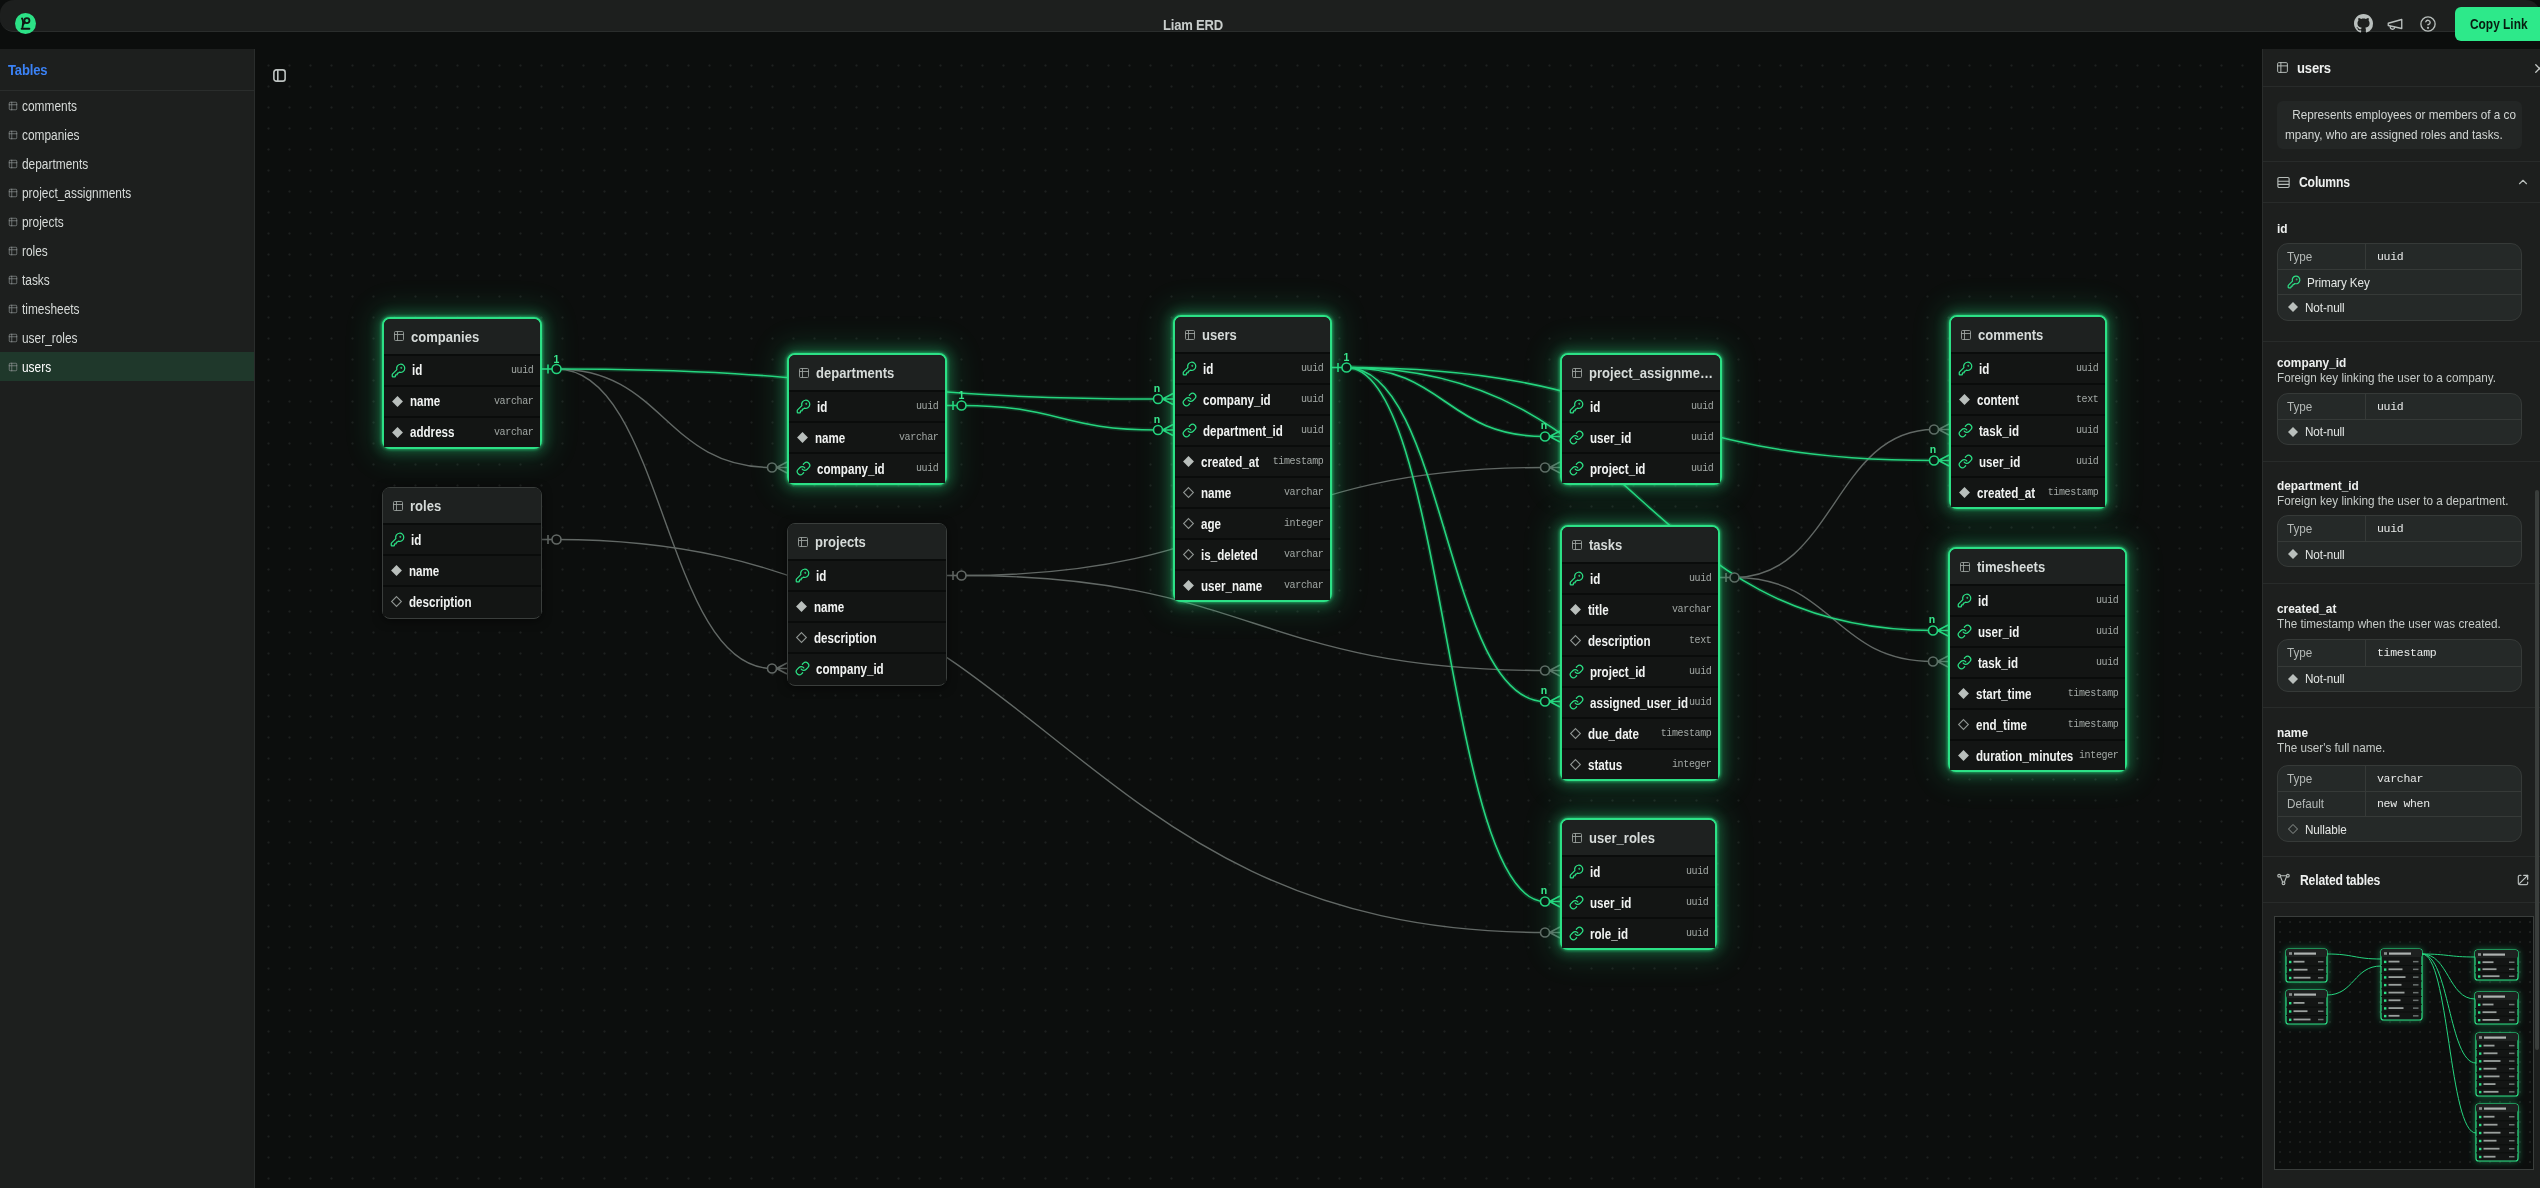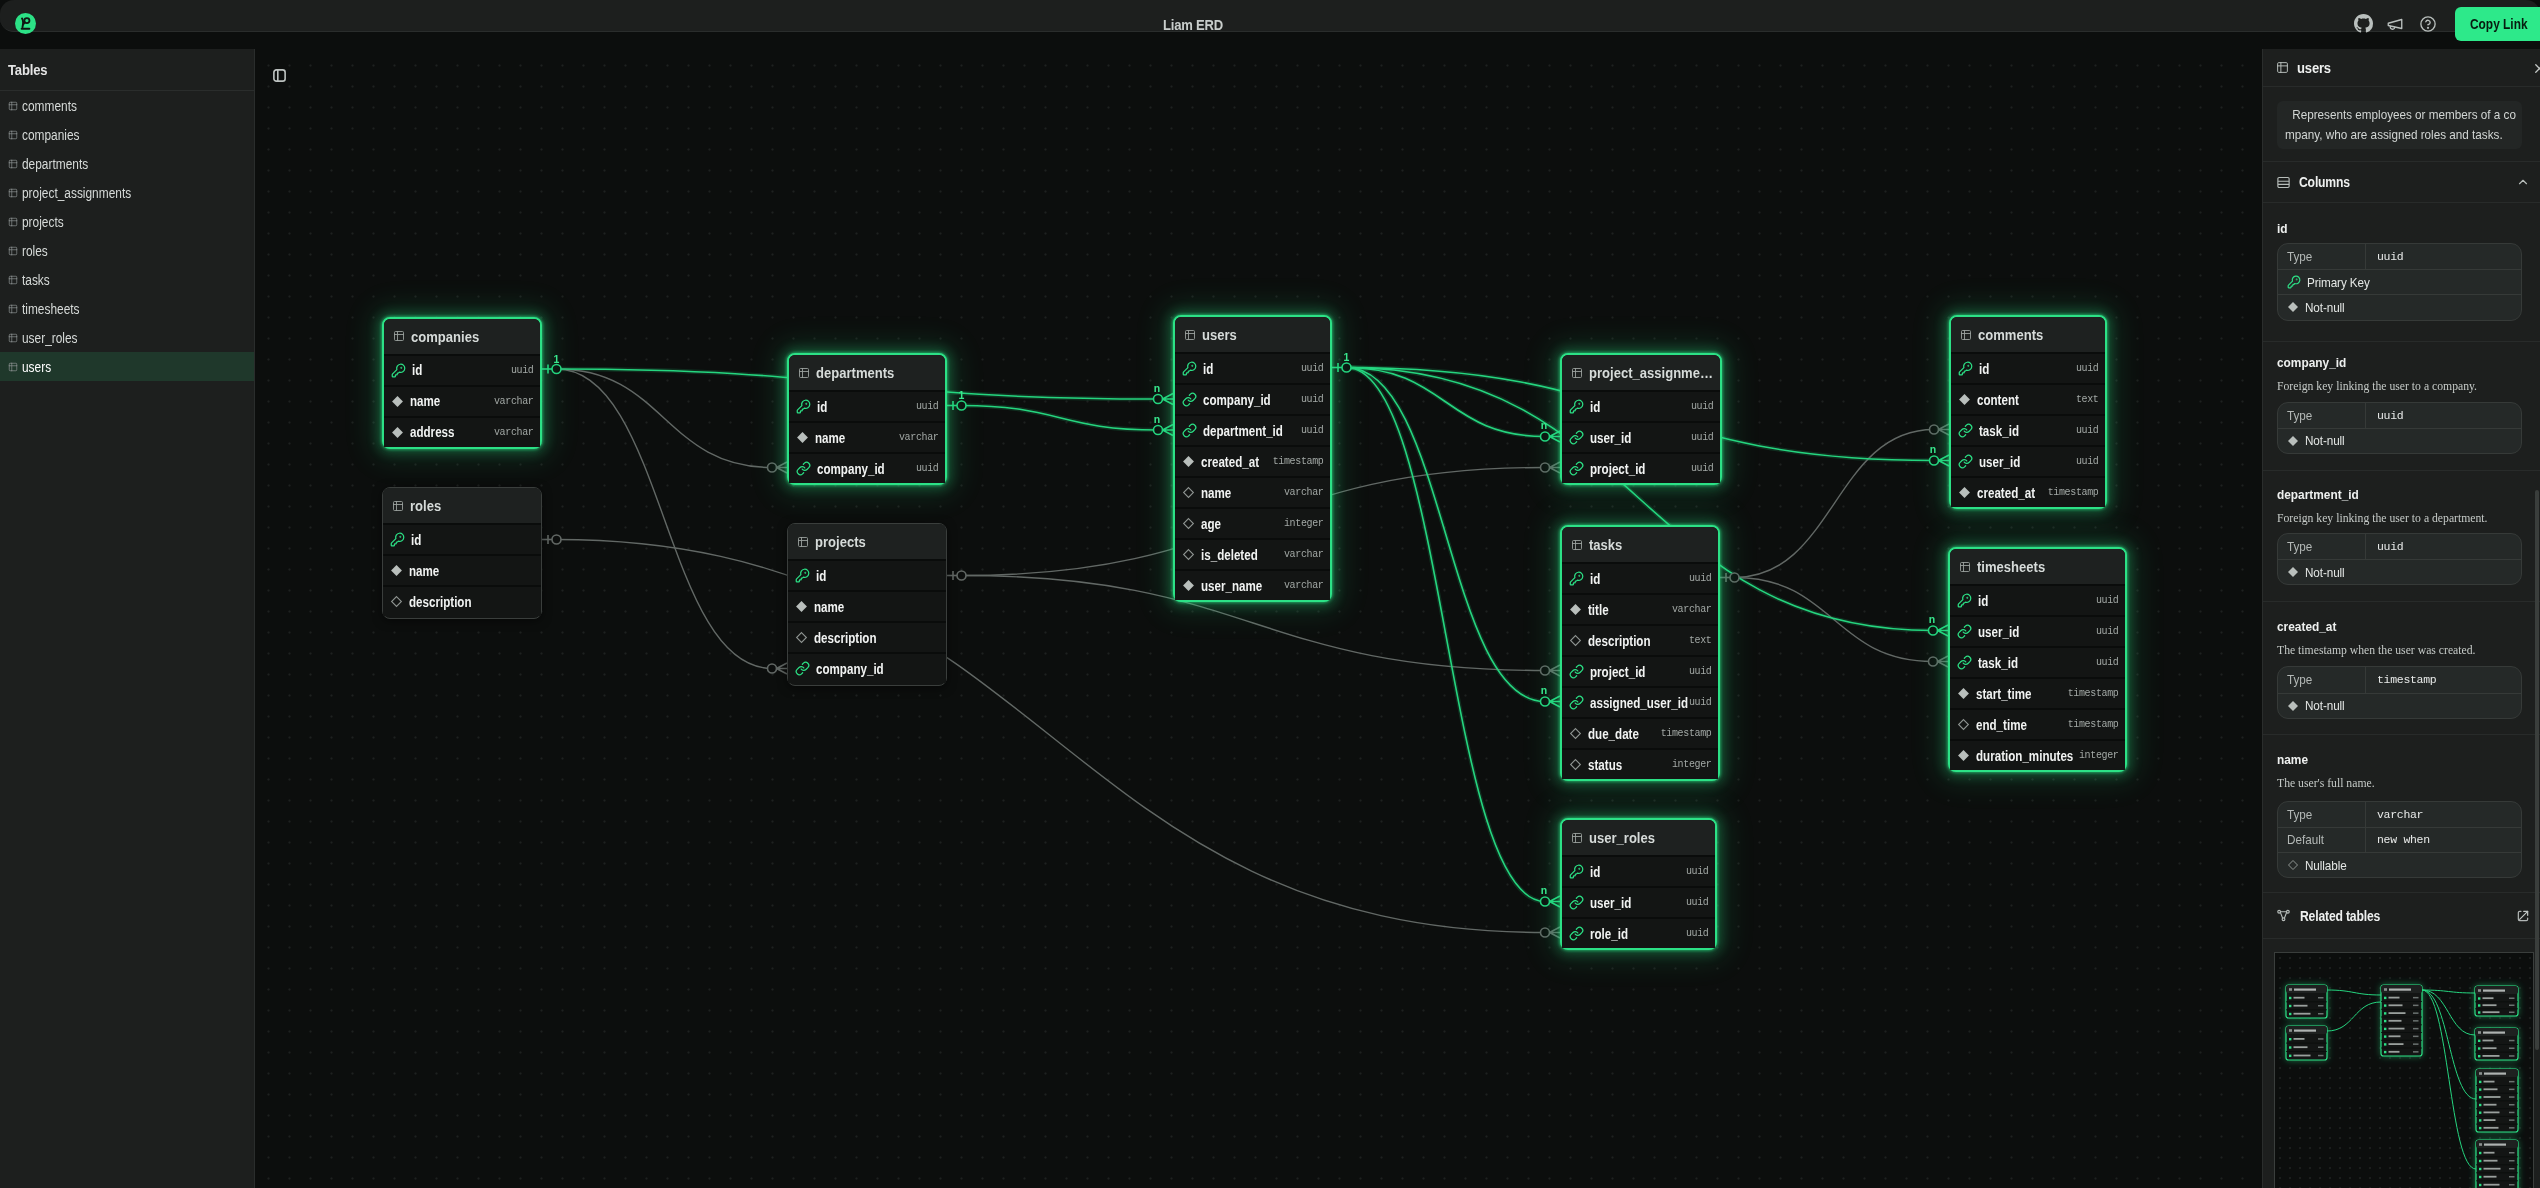--- a/index.html
+++ b/index.html
@@ -13,21 +13,21 @@
   background:#2ce186; }
 .apptitle { position:absolute; left:1193px; top:16px; transform:translateX(-50%);
   font-size:15px; font-weight:700; color:#c9cecc; letter-spacing:-0.2px; }
 .tbicon { position:absolute; top:15px; }
 .copybtn { position:absolute; left:2455px; top:7px; width:103px; height:34px; background:#2de98a;
   border-radius:6px; color:#081c10; font-weight:700; text-align:left;
   line-height:34px; padding-left:15px; }
 .sidebar { position:absolute; left:0; top:49px; width:255px; height:1139px; background:#1d1f1e;
   border-right:1px solid #2a2d2c; z-index:10; }
 .sbhdr { height:42px; border-bottom:1px solid #2a2d2c; display:flex; align-items:center;
-  padding-left:8px; font-size:15px; font-weight:700; color:#e5e5e5; letter-spacing:-0.2px; }
+  padding-left:8px; font-size:15px; font-weight:700; color:#3b82f6; letter-spacing:-0.2px; }
 .sitem { height:29px; display:flex; align-items:center; padding-left:8px; gap:4px;
   font-size:14px; color:#d7dbd9; }
 .sitem svg { flex:none; }
 .sitem.sel { background:rgba(44,225,134,0.13); color:#fff; }
 .panel { position:absolute; left:2262px; top:49px; width:278px; height:1139px; background:#1d1f1e;
   border-left:1px solid #2a2d2c; z-index:10; }
 .phdr { height:38px; border-bottom:1px solid #282b2a; display:flex; align-items:center;
   padding-left:13px; gap:8px; }
 .phtitle { font-size:15px; font-weight:700; color:#eef0ef; letter-spacing:-0.2px; }
 .pclose { position:absolute; right:-7px; top:12px; }
@@ -35,21 +35,21 @@
   font-size:13px; color:#d2d6d4; line-height:20px; padding:4px 8px; overflow:hidden; }
 .pdesc div { white-space:nowrap; }
 .pdivider { height:1px; background:#282b2a; }
 .sechdr { height:40px; display:flex; align-items:center; gap:8px; padding-left:13px;
   font-size:14px; font-weight:700; color:#eef0ef; letter-spacing:-0.2px; }
 .chev { position:absolute; right:10px; }
 .sechdr, .relhdr { position:relative; }
 .blk { padding:0 0 0 14px; width:259px; }
 .clab { font-size:13.5px; font-weight:700; color:#eef0ef; }
 .clab > span { display:inline-block; transform:scaleX(.88); transform-origin:left center; }
-.cdesc { margin-top:8px; font-size:13px; color:#c6cbc8; white-space:nowrap;font-family:Liberation Serif, serif; }
+.cdesc { margin-top:0; font-size:13px; color:#c6cbc8; white-space:nowrap; }
 .cdesc > span { display:inline-block; transform:scaleX(.9); transform-origin:left center; white-space:nowrap; }
 .dtab { width:245px; border:1px solid #363a38; border-radius:11px; background:#252928; }
 .drow { display:flex; height:25.2px; align-items:center; border-top:1px solid #363a38; }
 .drow:first-child { border-top:none; }
 .dcell1 { width:88px; padding-left:9px; font-size:13px; color:#b3b8b6; align-self:stretch;
   display:flex; align-items:center; border-right:1px solid #363a38; }
 .dcell1 > i, .dlab2 > i { font-style:normal; display:inline-block; transform:scaleX(.9); transform-origin:left center; white-space:nowrap; }
 .dcell2 { padding-left:11px; font-size:11.5px; font-family:"Liberation Mono",monospace; color:#e8eae9; letter-spacing:-0.3px;}
 .dic { margin-left:9px; display:flex; }
 .dlab2 { padding-left:6px; font-size:13px; color:#e4e7e5; letter-spacing:-0.1px; }

